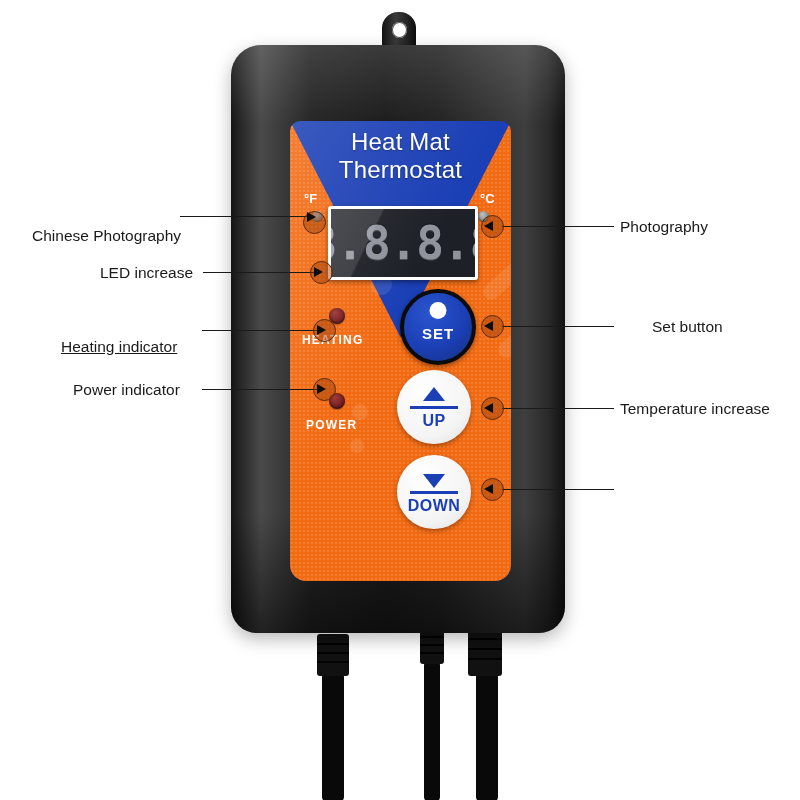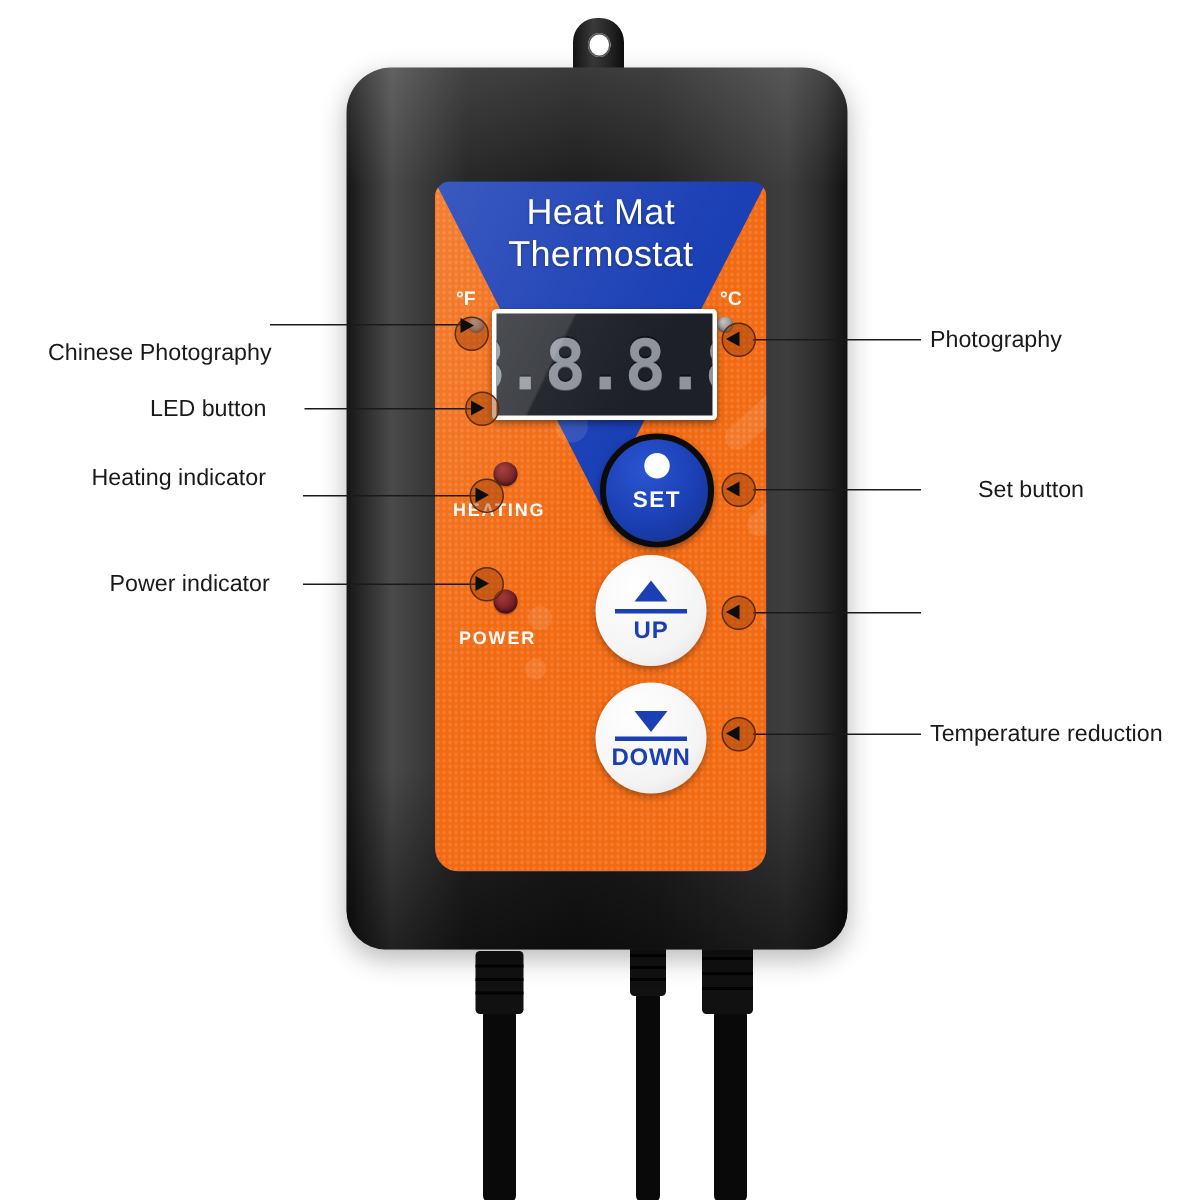--- a/index.html
+++ b/index.html
@@ -301,47 +301,47 @@
     </div>
 
     <div id="face-gloss"></div>
   </div>
 
   <div class="ann-label" style="left:32px;top:227px;">Chinese Photography</div>
   <div class="ann-line" style="left:180px;top:216px;width:130px;"></div>
   <div class="ann-node" style="left:303px;top:211px;"></div>
   <div class="ann-arrow arrow-right" style="left:307px;top:212px;"></div>
 
-  <div class="ann-label" style="left:100px;top:264px;">LED button</div>
+  <div class="ann-label" style="left:100px;top:264px;">LED increase</div>
   <div class="ann-line" style="left:203px;top:272px;width:116px;"></div>
   <div class="ann-node" style="left:310px;top:261px;"></div>
   <div class="ann-arrow arrow-right" style="left:314px;top:267px;"></div>
 
-  <div class="ann-label" style="left:61px;top:310px;">Heating indicator</div>
+  <div class="ann-label" style="left:61px;top:338px;text-decoration:underline;">Heating indicator</div>
   <div class="ann-line" style="left:202px;top:330px;width:116px;"></div>
   <div class="ann-node" style="left:313px;top:319px;"></div>
   <div class="ann-arrow arrow-right" style="left:317px;top:325px;"></div>
 
   <div class="ann-label" style="left:73px;top:381px;">Power indicator</div>
   <div class="ann-line" style="left:202px;top:389px;width:116px;"></div>
   <div class="ann-node" style="left:313px;top:378px;"></div>
   <div class="ann-arrow arrow-right" style="left:317px;top:384px;"></div>
 
   <div class="ann-label" style="left:620px;top:218px;">Photography</div>
   <div class="ann-line" style="left:502px;top:226px;width:112px;"></div>
   <div class="ann-node" style="left:481px;top:215px;"></div>
   <div class="ann-arrow arrow-left" style="left:484px;top:221px;"></div>
 
   <div class="ann-label" style="left:652px;top:318px;">Set button</div>
   <div class="ann-line" style="left:502px;top:326px;width:112px;"></div>
   <div class="ann-node" style="left:481px;top:315px;"></div>
   <div class="ann-arrow arrow-left" style="left:484px;top:321px;"></div>
 
+  <div class="ann-label" style="left:620px;top:400px;">Temperature increase</div>
   <div class="ann-line" style="left:502px;top:408px;width:112px;"></div>
   <div class="ann-node" style="left:481px;top:397px;"></div>
   <div class="ann-arrow arrow-left" style="left:484px;top:403px;"></div>
 
-  <div class="ann-label" style="left:620px;top:481px;">Temperature reduction</div>
   <div class="ann-line" style="left:502px;top:489px;width:112px;"></div>
   <div class="ann-node" style="left:481px;top:478px;"></div>
   <div class="ann-arrow arrow-left" style="left:484px;top:484px;"></div>
 
 </div>
 
 </body></html>

